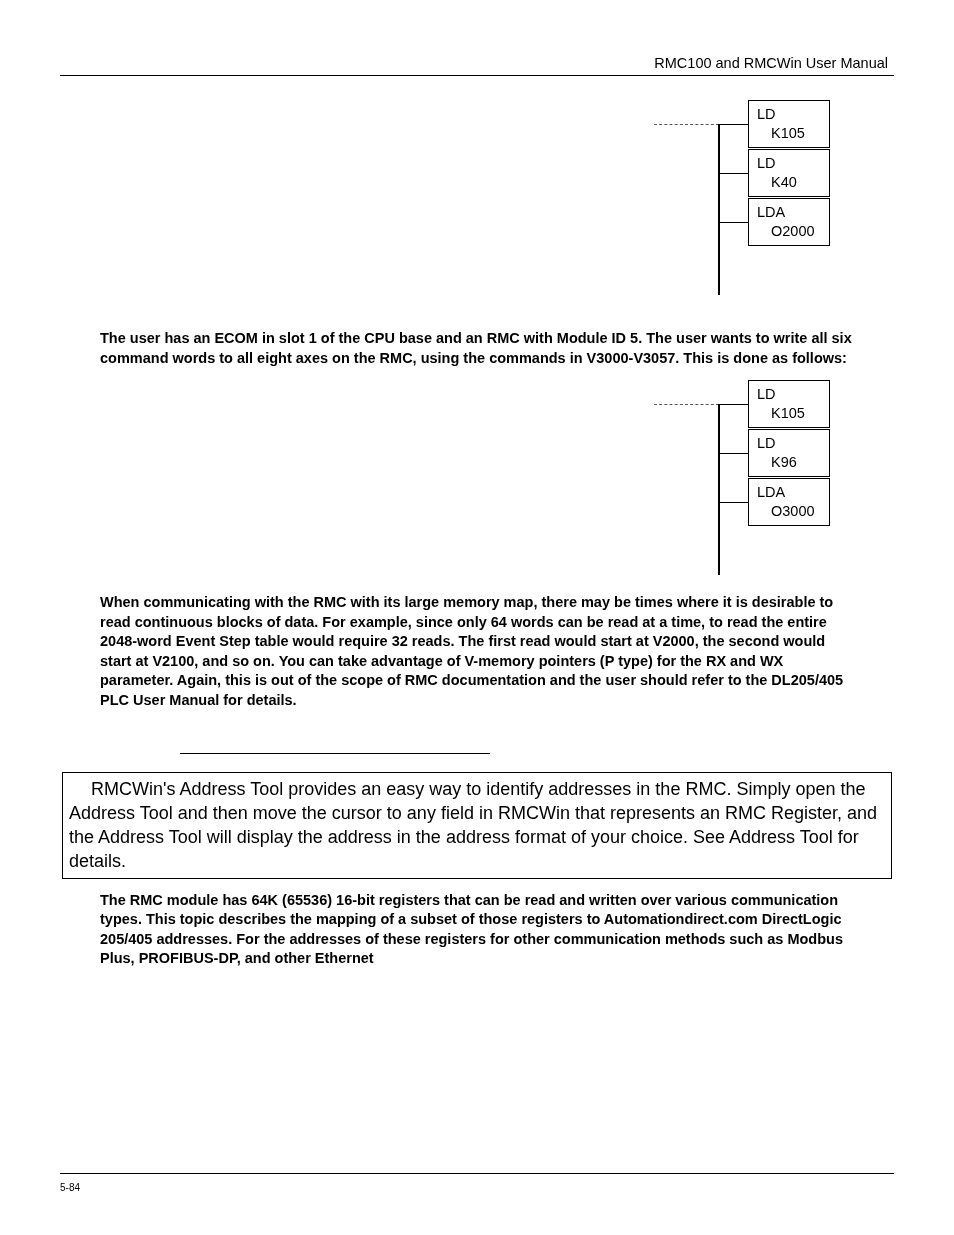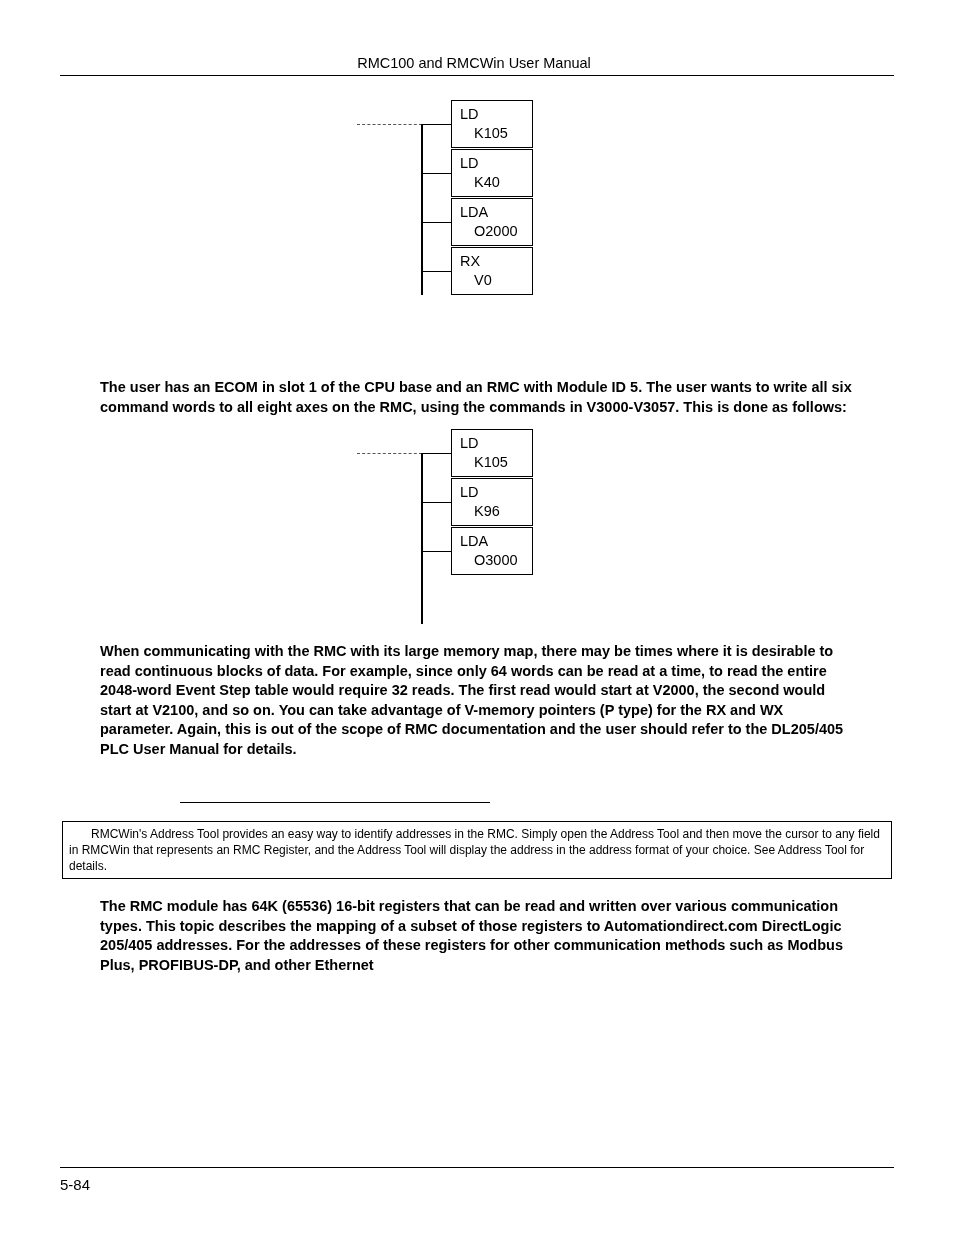--- a/index.html
+++ b/index.html
@@ -11,33 +11,33 @@
     background: #fff;
   }
   .page {
     width: 954px;
     height: 1235px;
     box-sizing: border-box;
     padding: 55px 60px 40px 60px;
     position: relative;
   }
   .header-right {
-    text-align: center;
+    text-align: right;
     font-size: 14.5px;
     margin-bottom: 4px;
     padding-right: 6px;
   }
   .header-rule {
     border: none;
     border-top: 1px solid #000;
     margin: 0 0 24px 0;
   }
   .ladder-container {
     display: flex;
-    justify-content: center;
+    justify-content: flex-end;
     margin: 10px 0 28px 0;
   }
   .ladder {
     position: relative;
     width: 240px;
   }
   .dashed-rail {
     position: absolute;
     left: 0;
     top: 24px;
@@ -92,37 +92,37 @@
   .section-rule {
     border: none;
     border-top: 1.6px solid #000;
     width: 310px;
     margin: 0;
   }
   .note-box {
     border: 1px solid #000;
     margin: 18px 2px 0 2px;
     padding: 4px 6px 4px 6px;
-    font-size: 12px;
+    font-size: 18px;
     line-height: 1.35;
     text-indent: 22px;
   }
   .footer {
     position: absolute;
     bottom: 42px;
     left: 60px;
     right: 60px;
   }
   .footer-rule {
     border: none;
     border-top: 1px solid #000;
     margin: 0 0 8px 0;
   }
   .footer-num {
-    font-size: 15px;
+    font-size: 10px;
   }
 </style>
 </head>
 <body>
 
 <div class="page">
 
   <div class="header-right">RMC100 and RMCWin User Manual</div>
   <hr class="header-rule">
 
@@ -145,27 +145,20 @@
           <div class="line2">K40</div>
         </div>
       </div>
       <div class="rung-wrap">
         <div class="rung-conn"></div>
         <div class="rung-box">
           <div>LDA</div>
           <div class="line2">O2000</div>
         </div>
       </div>
-      <div class="rung-wrap">
-        <div class="rung-conn"></div>
-        <div class="rung-box">
-          <div>RX</div>
-          <div class="line2">V0</div>
-        </div>
-      </div>
     </div>
   </div>
 
   <div style="height:28px"></div>
 
   <div class="body-text">
     <p>The user has an ECOM in slot 1 of the CPU base and an RMC with Module ID 5. The user wants to write all six command words to all eight axes on the RMC, using the commands in V3000-V3057. This is done as follows:</p>
   </div>
 
   <div class="ladder-container">
@@ -202,21 +195,21 @@
   <div class="body-text">
     <p>When communicating with the RMC with its large memory map, there may be times where it is desirable to read continuous blocks of data. For example, since only 64 words can be read at a time, to read the entire 2048-word Event Step table would require 32 reads. The first read would start at V2000, the second would start at V2100, and so on. You can take advantage of V-memory pointers (P type) for the RX and WX parameter. Again, this is out of the scope of RMC documentation and the user should refer to the DL205/405 PLC User Manual for details.</p>
   </div>
 
   <div class="section-rule-wrap">
     <hr class="section-rule">
   </div>
 
   <div class="note-box">RMCWin's Address Tool provides an easy way to identify addresses in the RMC. Simply open the Address Tool and then move the cursor to any field in RMCWin that represents an RMC Register, and the Address Tool will display the address in the address format of your choice. See Address Tool for details.</div>
 
-  <div class="body-text" style="margin-top:18px">
+  <div class="body-text" style="margin-top:12px">
     <p>The RMC module has 64K (65536) 16-bit registers that can be read and written over various communication types. This topic describes the mapping of a subset of those registers to Automationdirect.com DirectLogic 205/405 addresses. For the addresses of these registers for other communication methods such as Modbus Plus, PROFIBUS-DP, and other Ethernet</p>
   </div>
 
   <div class="footer">
     <hr class="footer-rule">
     <div class="footer-num">5-84</div>
   </div>
 
 </div>
 

